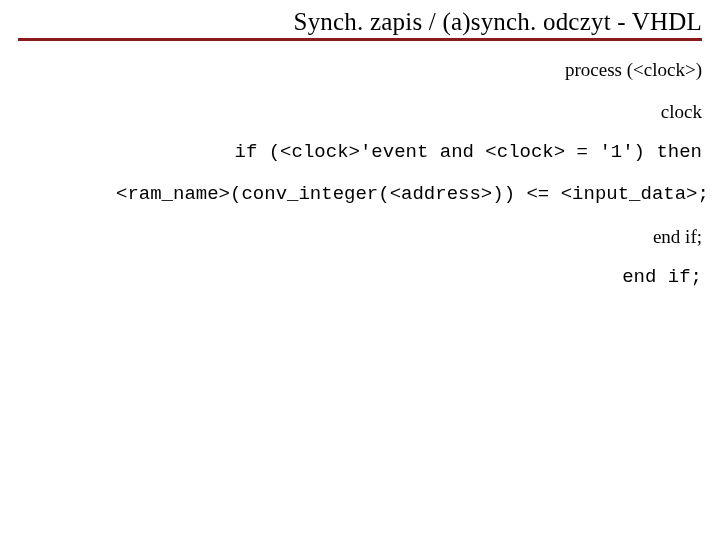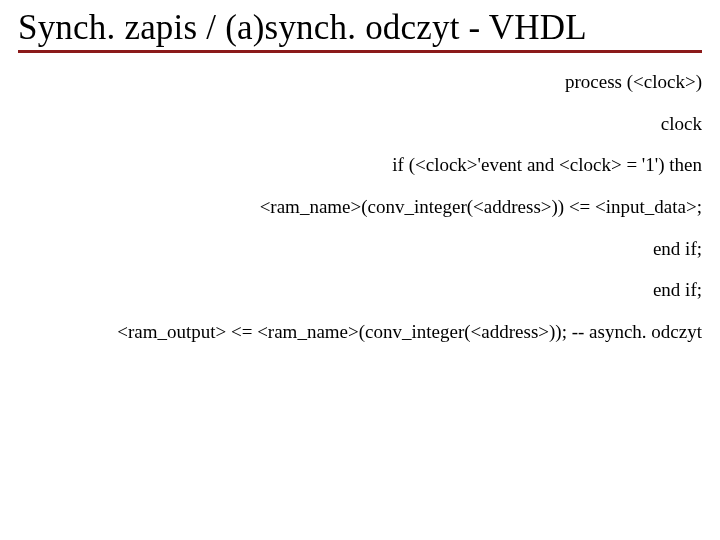--- a/index.html
+++ b/index.html
@@ -9,53 +9,53 @@
     height: 540px;
     background: #ffffff;
     font-family: "Times New Roman", Times, serif;
     color: #000000;
     overflow: hidden;
   }
   .slide {
     padding: 8px 18px 0 18px;
   }
   .title {
-    font-size: 35px;
+    font-size: 25px;
     font-weight: normal;
     margin: 0 0 2px 0;
     letter-spacing: 0.2px;
+    text-align: right;
   }
   .title-rule {
     height: 3px;
     background: #8b1a1a;
     margin: 2px 0 16px 0;
   }
   .code {
     font-size: 19px;
     line-height: 1.35;
     padding-left: 44px;
   }
   .code div {
     margin-bottom: 16px;
     white-space: nowrap;
     text-align: right;
   }
-  .i1 { padding-left: 18px; }
+  .i1 { padding-left: 18px; font-family: Liberation Mono, monospace; }
   .i2 { padding-left: 36px; }
-  .i3 { padding-left: 54px; }
+  .i3 { padding-left: 54px; font-family: Liberation Mono, monospace; }
 </style>
 </head>
 <body>
 
 <div class="slide">
   <h1 class="title">Synch. zapis / (a)synch. odczyt - VHDL</h1>
   <div class="title-rule"></div>
 
   <div class="code">
     <div>process (&lt;clock&gt;)</div>
     <div>clock</div>
     <div class="i1">if (&lt;clock&gt;'event and &lt;clock&gt; = '1') then</div>
     <div class="i3">&lt;ram_name&gt;(conv_integer(&lt;address&gt;)) &lt;= &lt;input_data&gt;;</div>
     <div class="i2">end if;</div>
     <div class="i1">end if;</div>
-    <div>&lt;ram_output&gt; &lt;= &lt;ram_name&gt;(conv_integer(&lt;address&gt;)); -- asynch. odczyt</div>
   </div>
 </div>
 
 </body></html>

